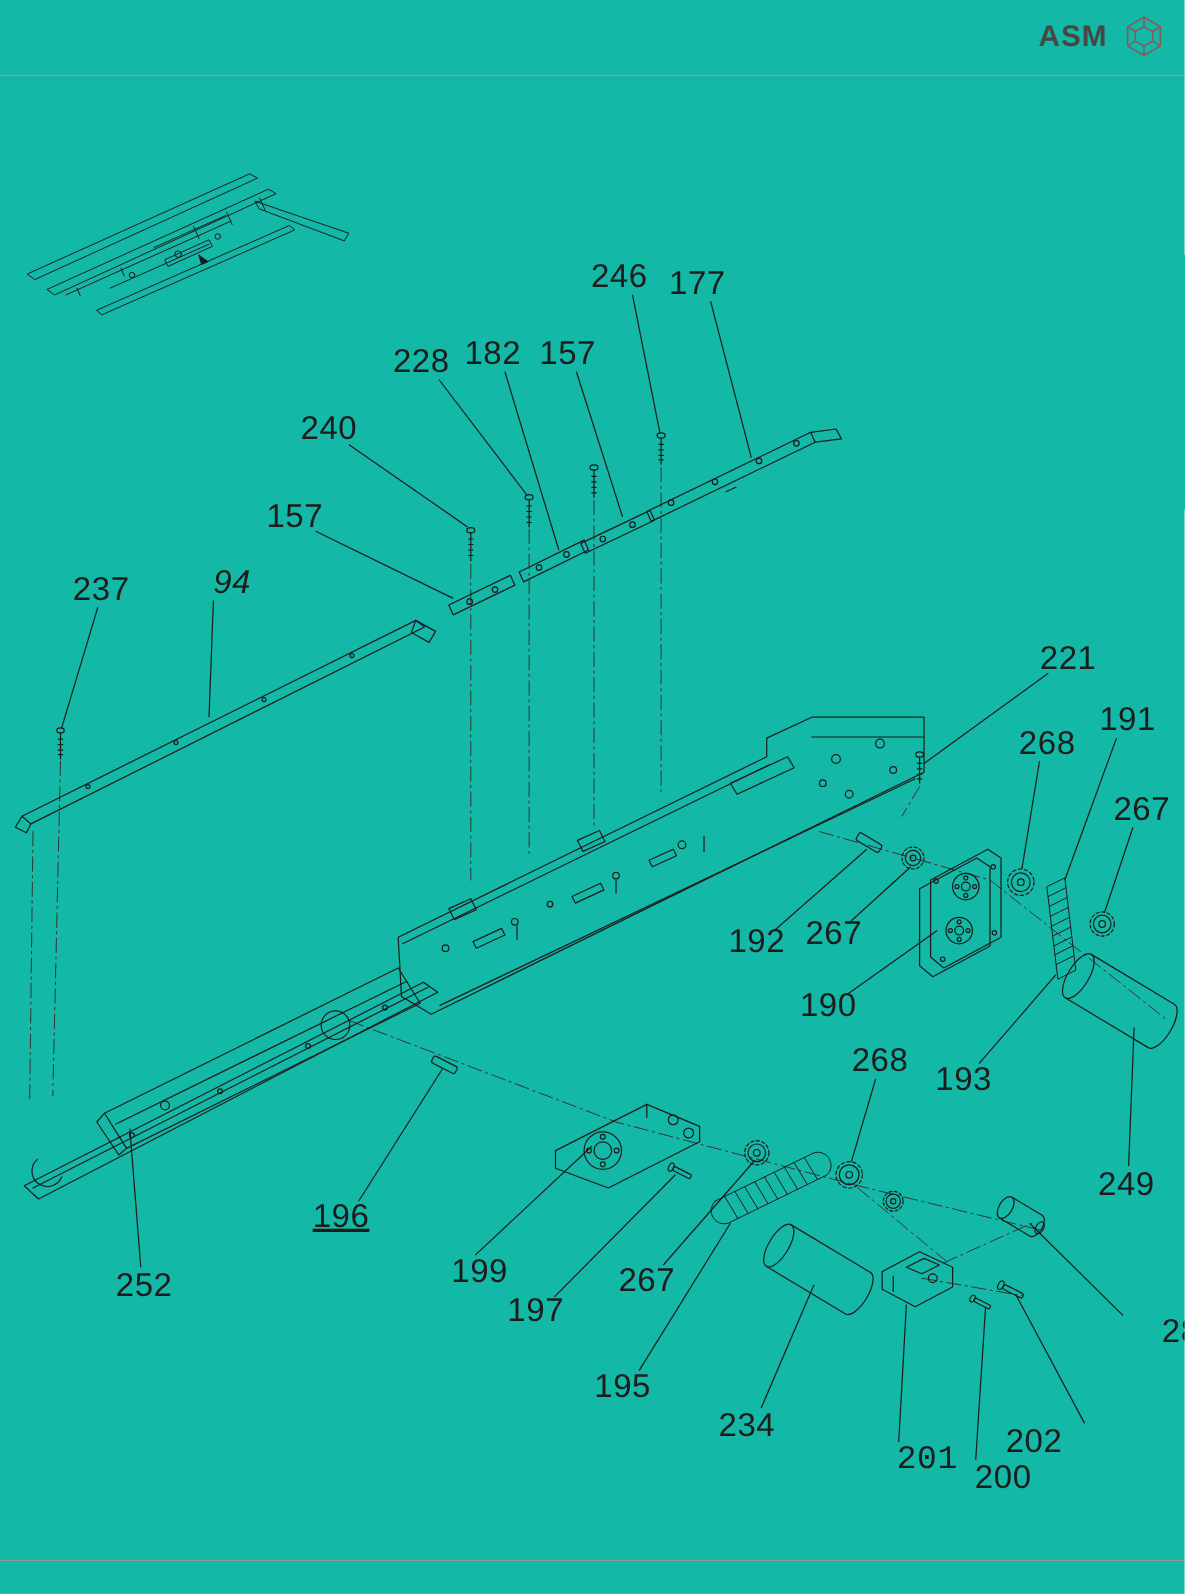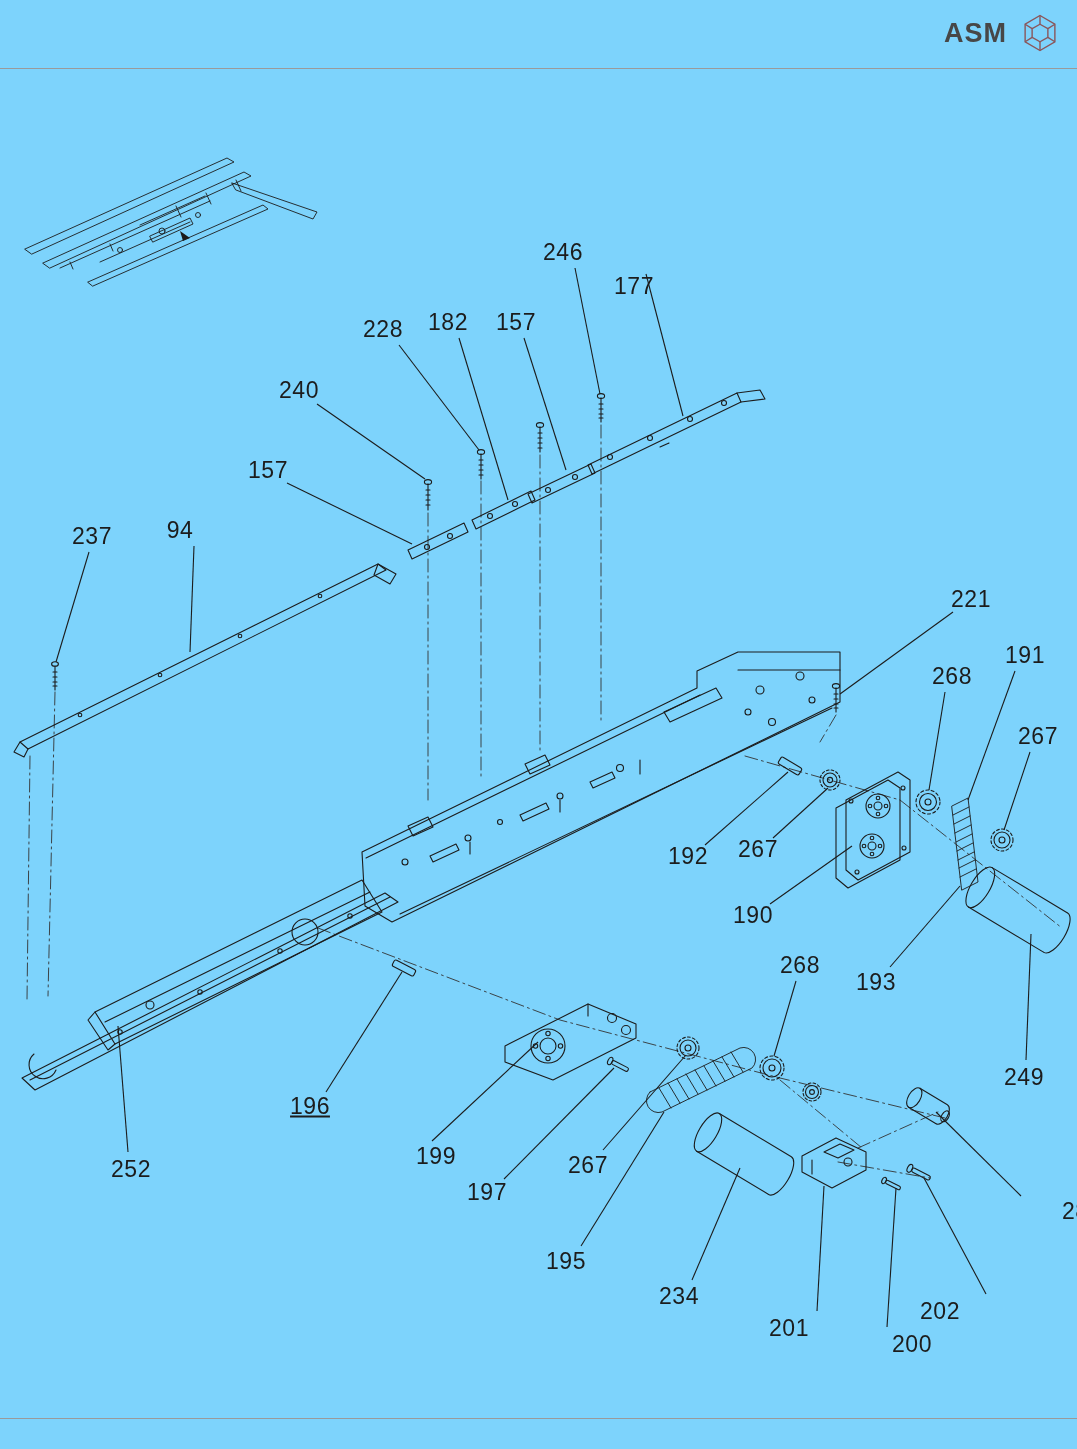--- a/index.html
+++ b/index.html
@@ -1,19 +1,19 @@
 <!DOCTYPE html>
 <html style="--ink: #1c1c1c; --brand-color: #474747; --logo-color: #8a575c; --line-color: #9a9a9a;"><head>
 <meta charset="utf-8">
 <style>
   html,body{margin:0;padding:0;background:#ffffff;}
   .page{
     position:relative;
     width:1077px;height:1449px;
-    background:#7dd3fc;
+    background:#14b8a6;
     overflow:hidden;
     font-family:"Liberation Sans", sans-serif;
   }
   .brand{
     position:absolute;top:12px;right:16px;
     display:flex;align-items:center;gap:12px;
     z-index:5;
   }
   .brand-text{
     font-size:27px;font-weight:bold;letter-spacing:1px;
@@ -27,21 +27,21 @@
   .rule-top{top:68px;}
   .rule-bottom{top:1418px;}
   .art,.leaders{
     position:absolute;left:0;top:0;
   }
   .leaders{pointer-events:none;z-index:3;}
   .callout-layer{position:absolute;left:0;top:0;width:100%;height:100%;z-index:4;}
   .callout{
     position:absolute;
     transform:translate(-50%,-50%);
-    font-size:23px;
+    font-size:30px;
     color:var(--ink,#161616);
     white-space:nowrap;
     letter-spacing:0.5px;
   }
 </style>
 </head>
 <body>
 
 <div class="page">
 
@@ -333,44 +333,44 @@
       <line x1="1026" y1="1060" x2="1031" y2="934" stroke="#1c1c1c" stroke-width="1.1"></line>
       <line x1="128" y1="1152" x2="118" y2="1026" stroke="#1c1c1c" stroke-width="1.1"></line>
       <line x1="1021" y1="1196" x2="936" y2="1112" stroke="#1c1c1c" stroke-width="1.1"></line>
       <line x1="817" y1="1311" x2="824" y2="1186" stroke="#1c1c1c" stroke-width="1.1"></line>
       <line x1="887" y1="1327" x2="896" y2="1188" stroke="#1c1c1c" stroke-width="1.1"></line>
       <line x1="986" y1="1294" x2="924" y2="1178" stroke="#1c1c1c" stroke-width="1.1"></line>
     </svg>
 
   <div class="callout-layer">
       <div class="callout" style="left: 563px; top: 252px;">246</div>
-      <div class="callout" style="left: 634px; top: 258px; margin-top: 28px;">177</div>
+      <div class="callout" style="left: 634px; top: 258px;">177</div>
       <div class="callout" style="left: 383px; top: 329px;">228</div>
       <div class="callout" style="left: 448px; top: 322px;">182</div>
       <div class="callout" style="left: 516px; top: 322px;">157</div>
       <div class="callout" style="left: 299px; top: 390px;">240</div>
       <div class="callout" style="left: 268px; top: 470px;">157</div>
       <div class="callout" style="left: 92px; top: 536px;">237</div>
-      <div class="callout" style="left: 180px; top: 530px;">94</div>
+      <div class="callout" style="left: 211px; top: 530px; font-style: italic;">94</div>
       <div class="callout" style="left: 971px; top: 599px;">221</div>
       <div class="callout" style="left: 952px; top: 676px;">268</div>
       <div class="callout" style="left: 1025px; top: 655px;">191</div>
       <div class="callout" style="left: 758px; top: 849px;">267</div>
       <div class="callout" style="left: 688px; top: 856px; text-align: right;">192</div>
       <div class="callout" style="left: 753px; top: 915px;">190</div>
       <div class="callout" style="left: 876px; top: 982px;">193</div>
       <div class="callout" style="left: 1038px; top: 736px;">267</div>
       <div class="callout" style="left: 800px; top: 965px;">268</div>
       <div class="callout" style="left: 310px; top: 1106px; text-decoration: underline;">196</div>
       <div class="callout" style="left: 416px; top: 1156px; margin-left: 20px;">199</div>
       <div class="callout" style="left: 588px; top: 1165px;">267</div>
       <div class="callout" style="left: 487px; top: 1192px;">197</div>
       <div class="callout" style="left: 566px; top: 1261px;">195</div>
       <div class="callout" style="left: 679px; top: 1296px;">234</div>
       <div class="callout" style="left: 1024px; top: 1077px;">249</div>
       <div class="callout" style="left: 131px; top: 1169px;">252</div>
       <div class="callout" style="left: 1082px; top: 1211px;">285</div>
-      <div class="callout" style="left: 789px; top: 1328px;">201</div>
+      <div class="callout" style="left: 843px; top: 1328px; font-family: Liberation Mono, monospace;">201</div>
       <div class="callout" style="left: 912px; top: 1344px;">200</div>
       <div class="callout" style="left: 940px; top: 1311px;">202</div>
     </div>
 
 </div>
 
 </body></html>

